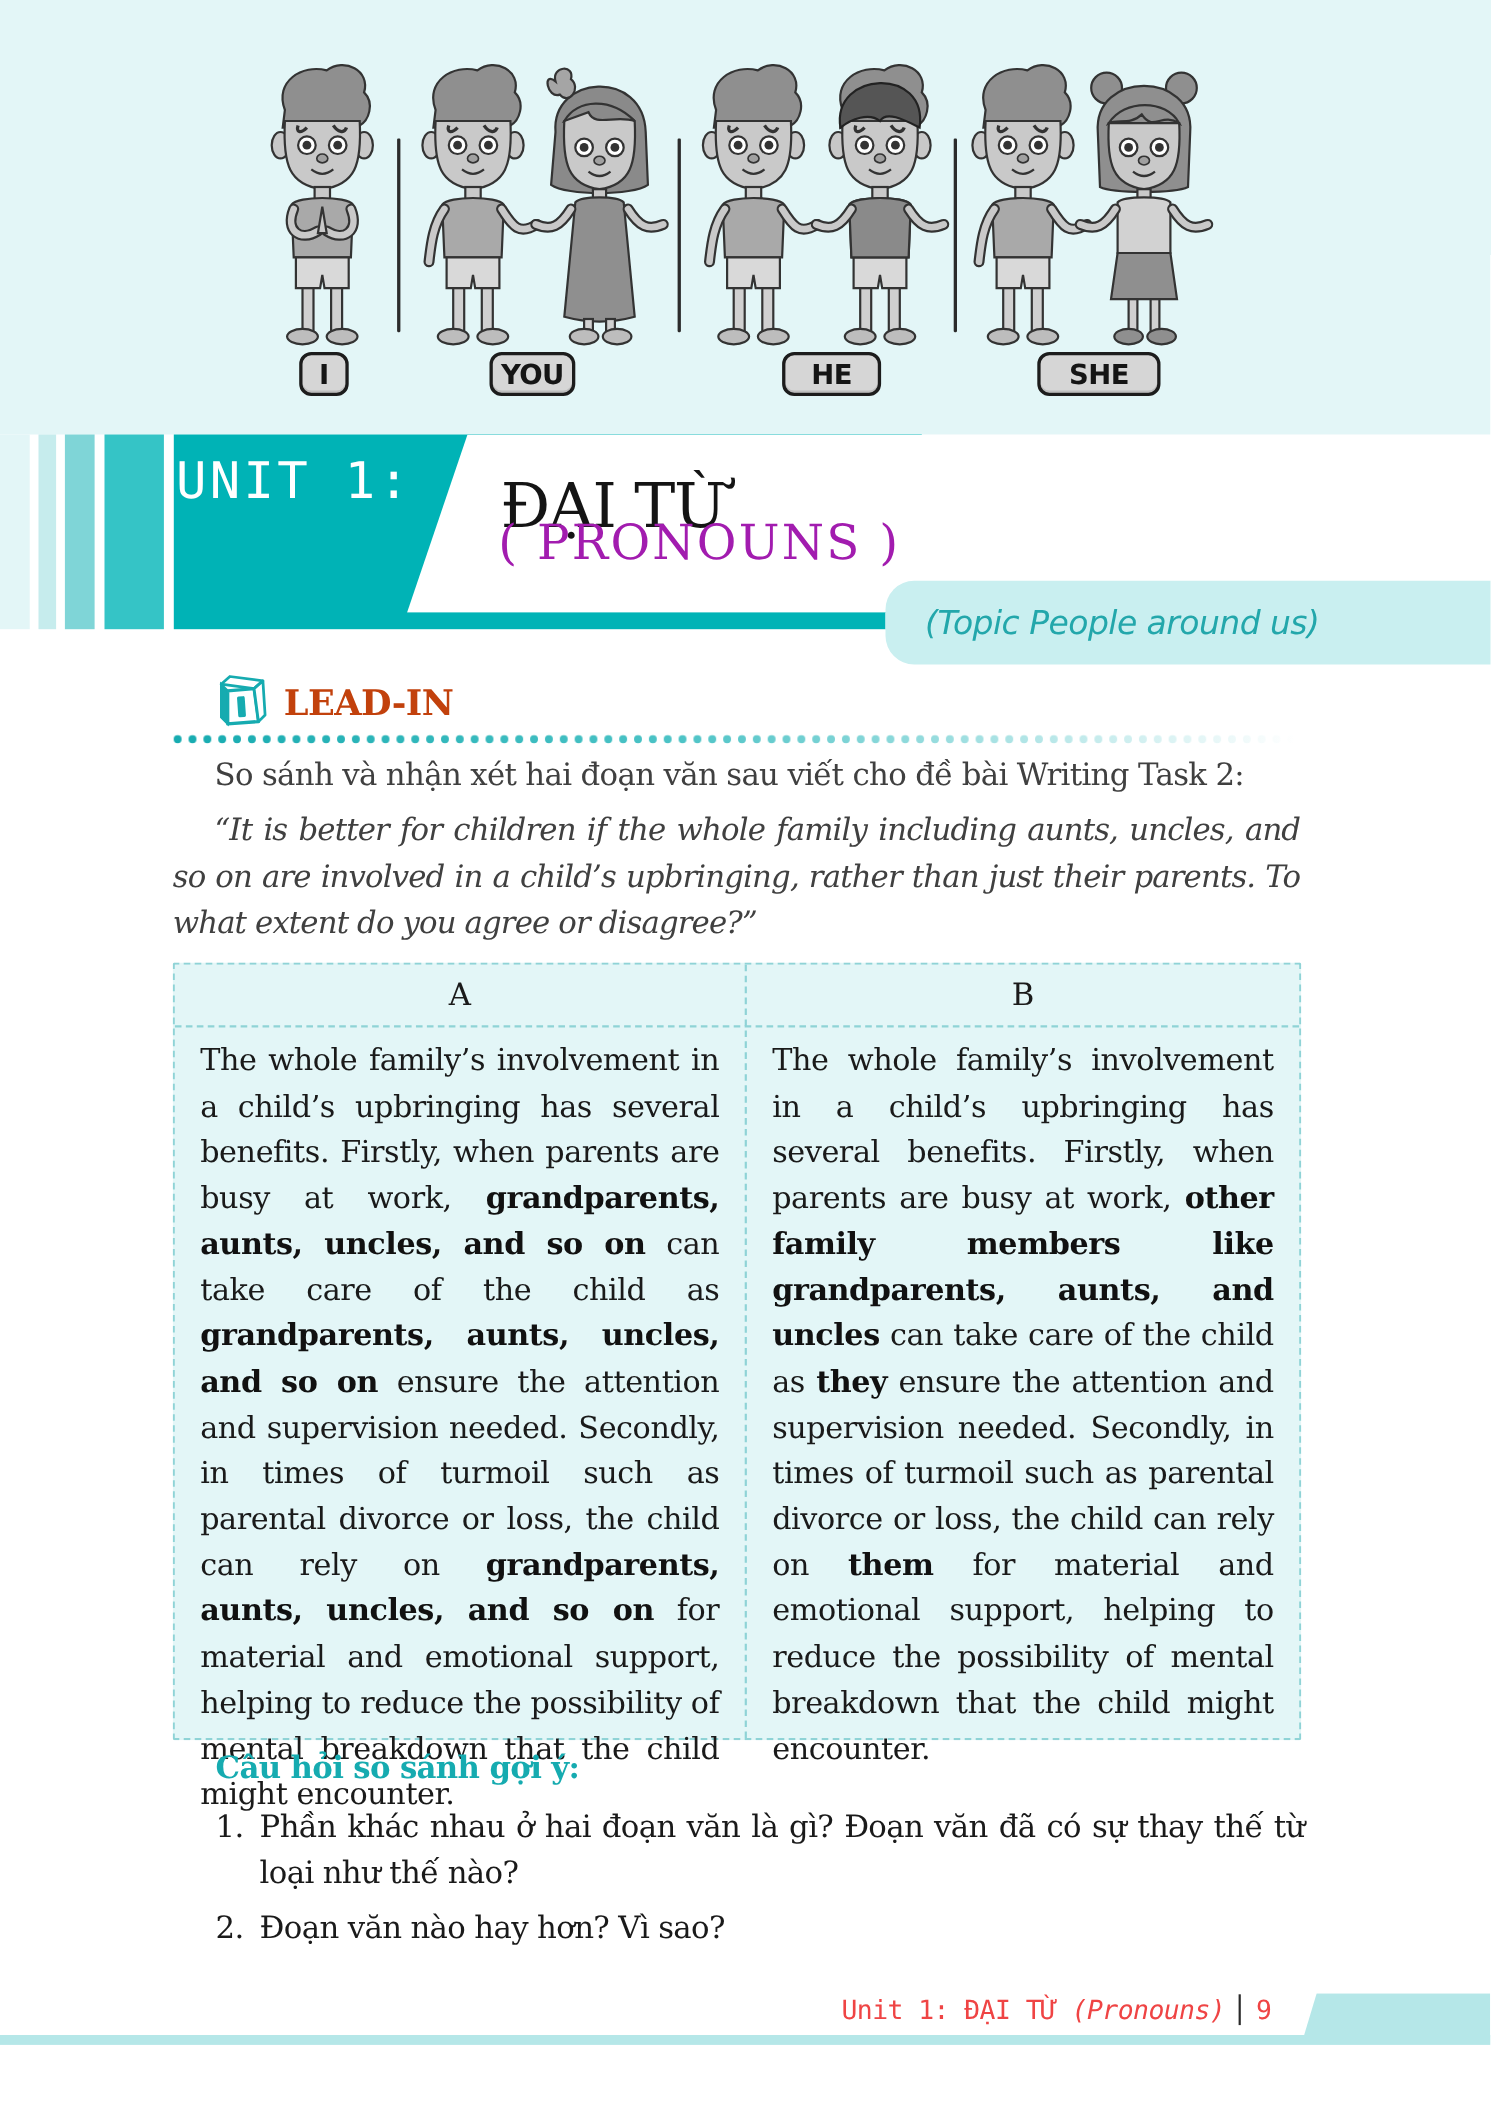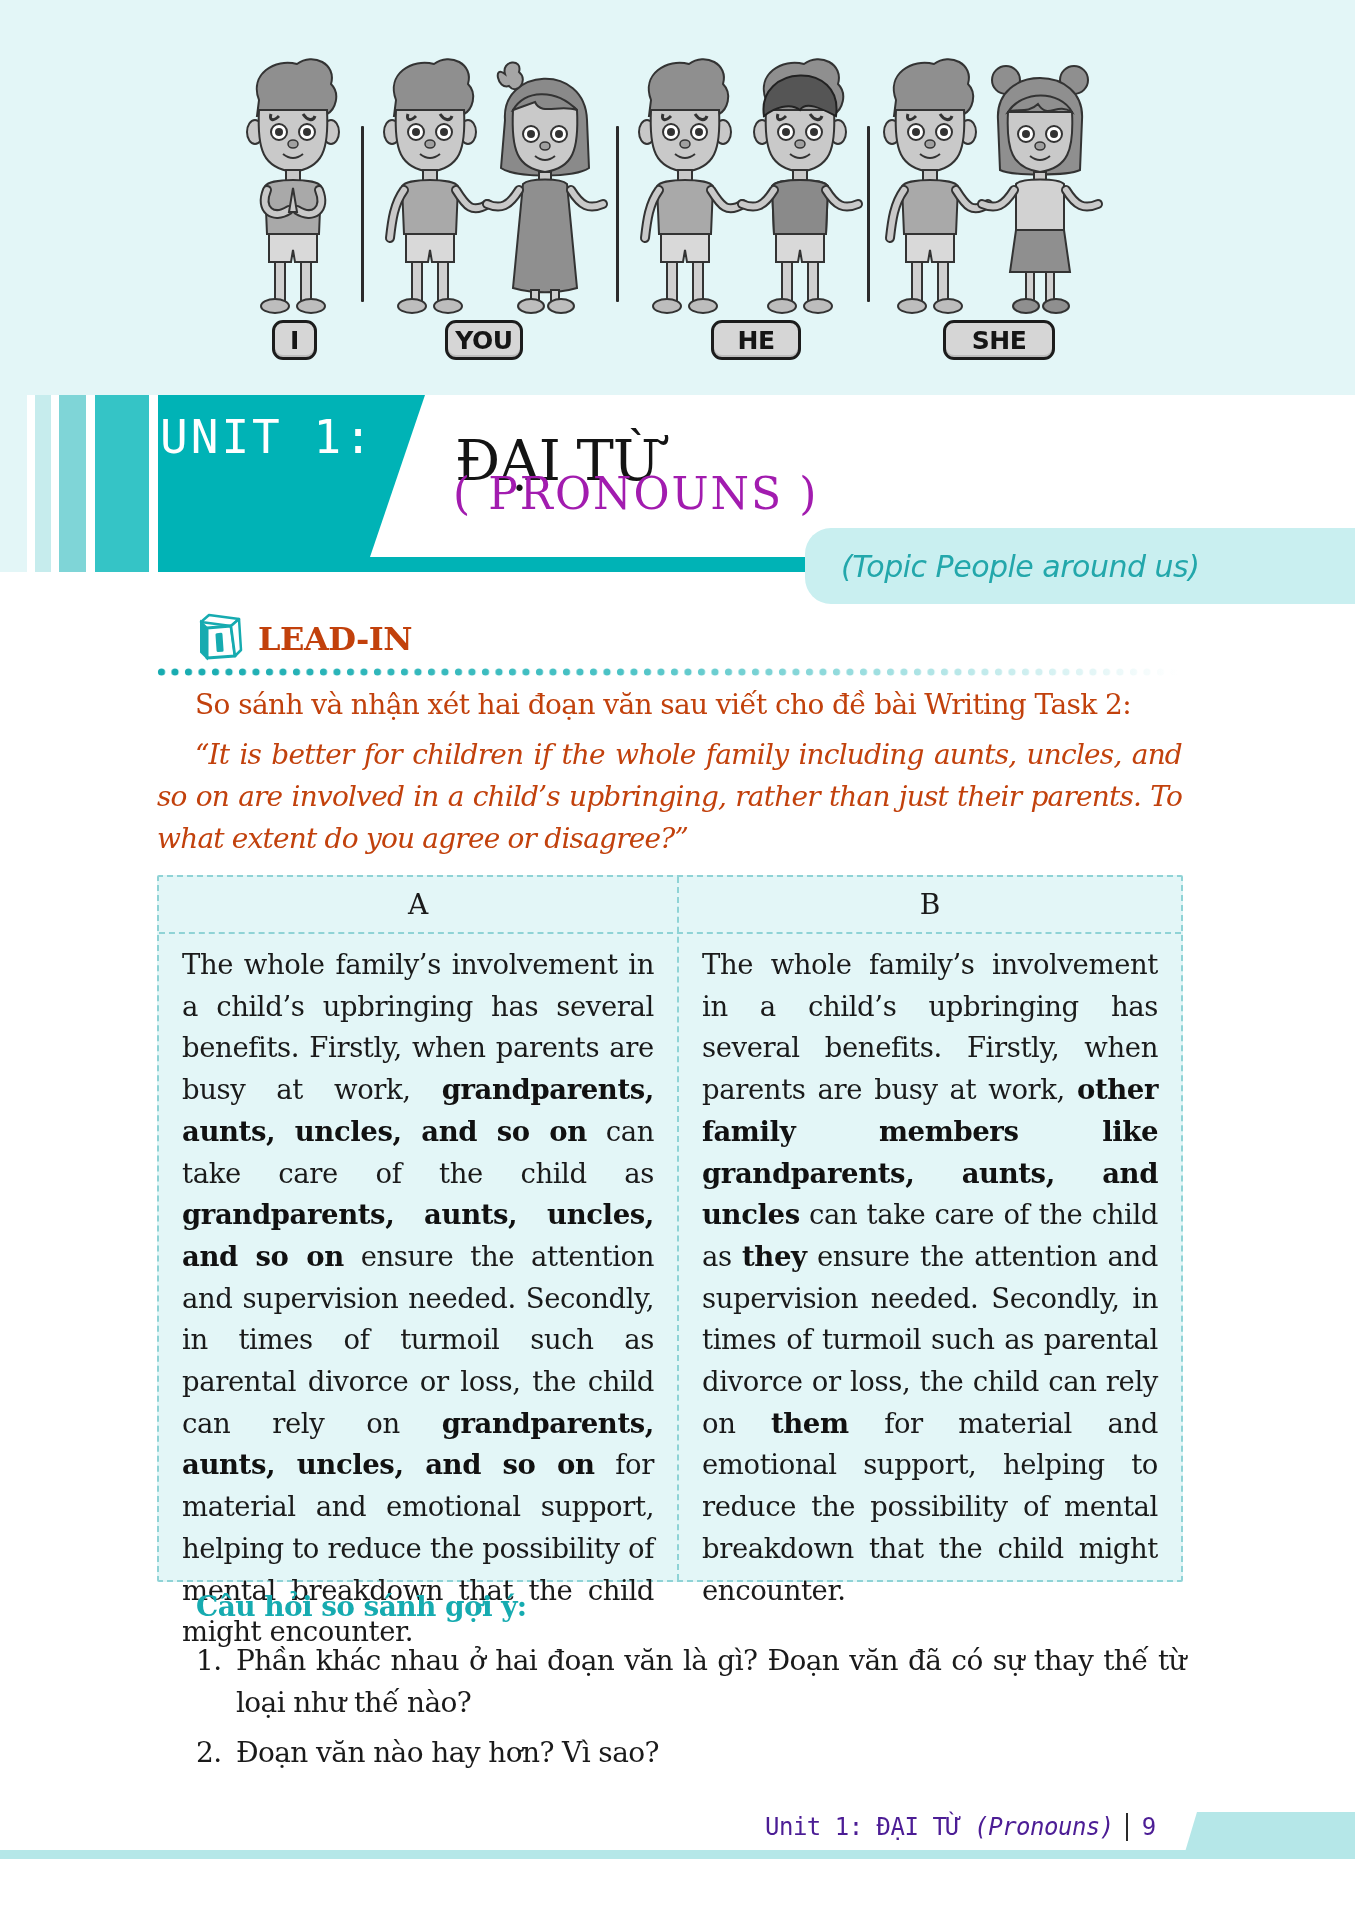--- a/index.html
+++ b/index.html
@@ -53,21 +53,21 @@
   }
 
   
   .leadin-icon { left: 195px; top: 612px; width: 50px; height: 50px; }
   .leadin-title {
     left: 258px; top: 620px; font-family: "DejaVu Serif", serif; font-weight: bold;
     font-size: 32px; color: #c2410c; letter-spacing: -0.5px;
   }
   .dots { left: 157px; top: 666px; width: 1020px; height: 12px; }
 
-  .para { font-size: 28px; line-height: 42px; color: #c2410c; }
+  .para { font-size: 28px; line-height: 42px; color: #404040; }
   .intro { left: 195px; top: 684px; width: 990px; letter-spacing: -0.6px; }
   .prompt {
     left: 157px; top: 734px; width: 1025px; font-style: italic; letter-spacing: -0.8px;
     text-indent: 38px; text-align: justify;
   }
 
   
   .cmp-table {
     left: 157px; top: 875px; width: 1026px; height: 707px;
     background: #e3f6f7; box-sizing: border-box;
@@ -98,21 +98,21 @@
   .q-text { flex: 1; text-align: justify; }
 
   
   .footer-bar { left: 0; top: 1850px; width: 1355px; height: 9px; background: #b5e7e8; }
   .footer-trap {
     left: 1185px; top: 1812px; width: 170px; height: 40px; background: #b5e7e8;
     clip-path: polygon(12px 0, 170px 0, 170px 40px, 0 40px);
   }
   .footer-text {
     left: 765px; top: 1813px; font-family: "DejaVu Sans Mono", "Liberation Mono", monospace;
-    font-size: 24px; color: #4c1d95; letter-spacing: -0.5px; white-space: pre;
+    font-size: 24px; color: #ef4444; letter-spacing: -0.5px; white-space: pre;
   }
   .footer-text i { font-style: italic; }
   .footer-pipe { display: inline-block; width: 2px; height: 28px; background: #2a2a2a; vertical-align: -6px; margin: 0 14px 0 12px; }
 </style>
 </head>
 <body>
 
 <div class="abs top-band"></div>
 
 <svg class="abs" style="left:0;top:0" width="1355" height="395">

